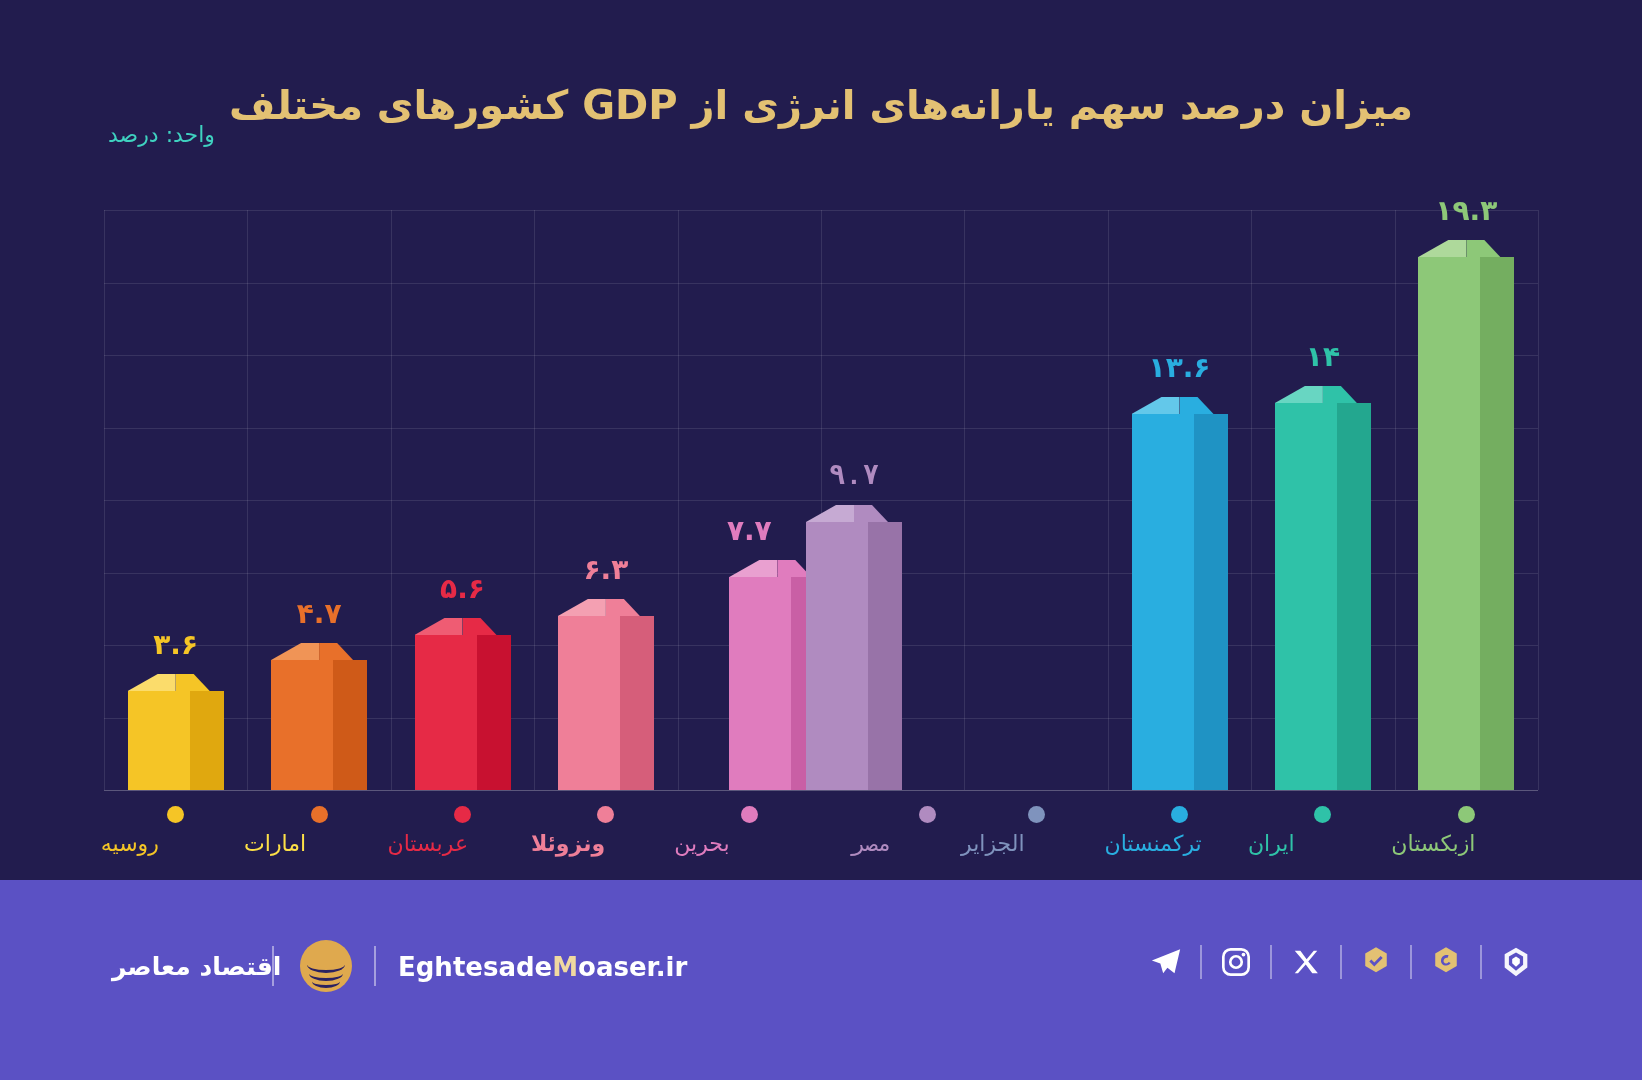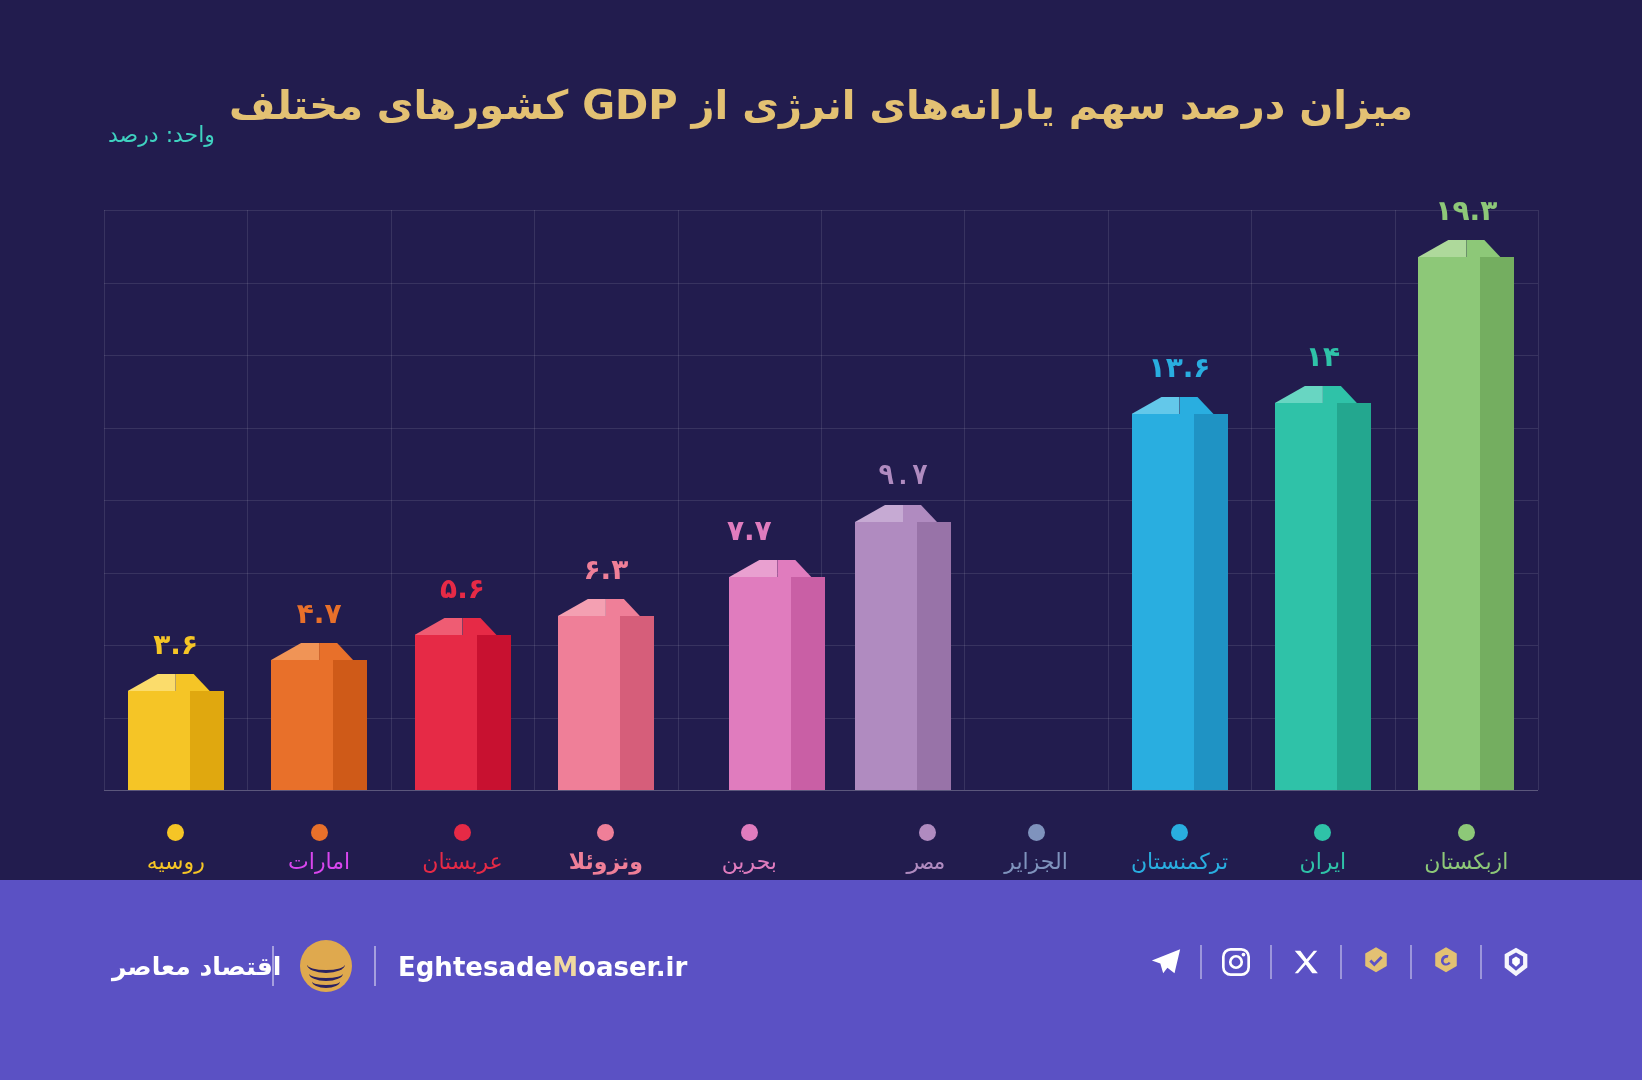--- a/index.html
+++ b/index.html
@@ -102,23 +102,22 @@
   .face-r{width:34px;height:100%;}
   
   #cats{
     position:absolute;
     left:104px; top:792px;
     width:1434px; height:90px;
   }
   .cat{
     position:absolute;
     width:150px;
-    text-align:center;
+    text-align:left;
     direction:rtl;
-    margin-top:18px;
   }
   .cat .dot{
     width:17px;height:17px;border-radius:50%;
     margin:14px auto 8px auto;
   }
   .cat .cname{
     font-size:22px;
     white-space:nowrap;
   }
   
@@ -270,21 +269,21 @@
         <div class="bar-face">
           <div class="face-l" style="background: rgb(224, 124, 190);"></div>
           <div class="face-r" style="background: rgb(201, 95, 165);"></div>
         </div>
         <div class="bar-top">
           <div class="tl" style="background: rgb(233, 160, 208); clip-path: polygon(0px 17px, 30px 0px, 48px 0px, 48px 17px);"></div>
           <div class="tr" style="left: 48px; background: rgb(224, 124, 190); clip-path: polygon(0px 0px, 18px 0px, 34px 17px, 0px 17px);"></div>
         </div>
       </div>
     </div>
-    <div class="bar-wrap" style="left: 751px; height: 268px; font-family: Liberation Mono, monospace;">
+    <div class="bar-wrap" style="left: 702px; height: 268px; font-family: Liberation Mono, monospace;">
       <div class="bar-label" style="bottom: 298px; color: rgb(176, 139, 192);">۹.۷</div>
       <div class="bar3d" style="height: 268px;">
         <div class="bar-face">
           <div class="face-l" style="background: rgb(176, 139, 192);"></div>
           <div class="face-r" style="background: rgb(152, 115, 168);"></div>
         </div>
         <div class="bar-top">
           <div class="tl" style="background: rgb(198, 170, 211); clip-path: polygon(0px 17px, 30px 0px, 48px 0px, 48px 17px);"></div>
           <div class="tr" style="left: 48px; background: rgb(176, 139, 192); clip-path: polygon(0px 0px, 18px 0px, 34px 17px, 0px 17px);"></div>
         </div>
@@ -331,21 +330,21 @@
     </div>
   </div>
 
 <div id="cats">
     <div class="cat" style="left: -3.3px;">
       <div class="dot" style="background: rgb(245, 197, 38);"></div>
       <div class="cname" style="color: rgb(245, 197, 38);">روسیه</div>
     </div>
     <div class="cat" style="left: 140.1px;">
       <div class="dot" style="background: rgb(232, 112, 42);"></div>
-      <div class="cname" style="color: #d946ef;">امارات</div>
+      <div class="cname" style="color: #fde047;">امارات</div>
     </div>
     <div class="cat" style="left: 283.5px;">
       <div class="dot" style="background: rgb(230, 42, 70);"></div>
       <div class="cname" style="color: rgb(230, 42, 70);">عربستان</div>
     </div>
     <div class="cat" style="left: 426.9px;">
       <div class="dot" style="background: rgb(239, 127, 152);"></div>
       <div class="cname" style="color: rgb(239, 127, 152); font-weight: bold;">ونزوئلا</div>
     </div>
     <div class="cat" style="left: 570.3px;">

